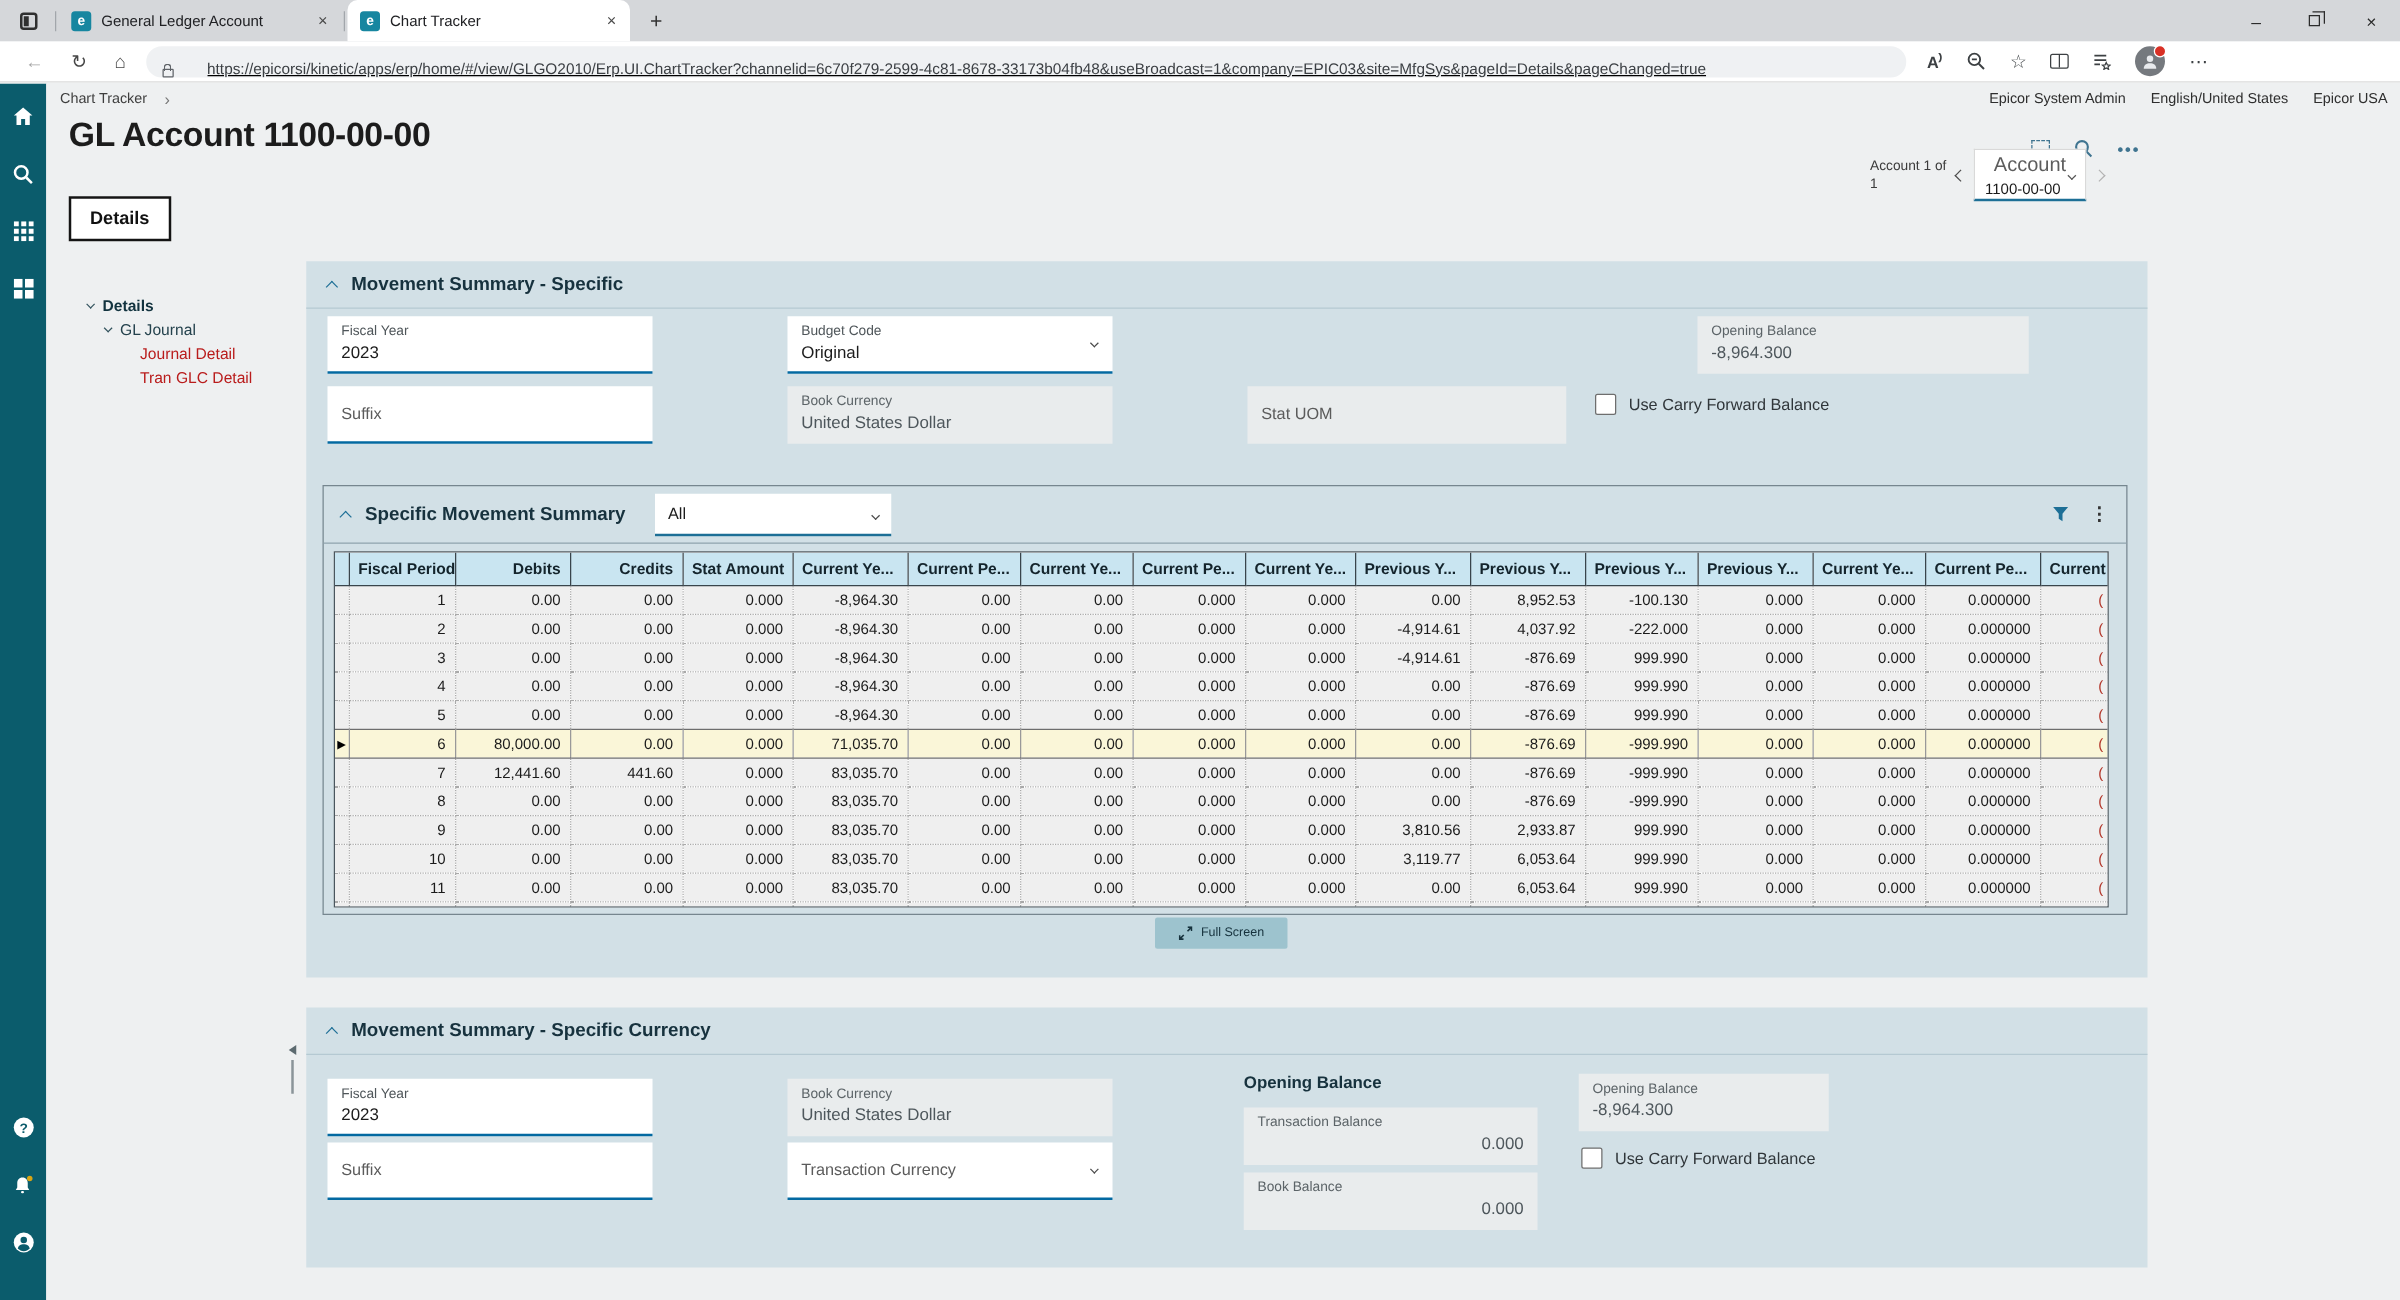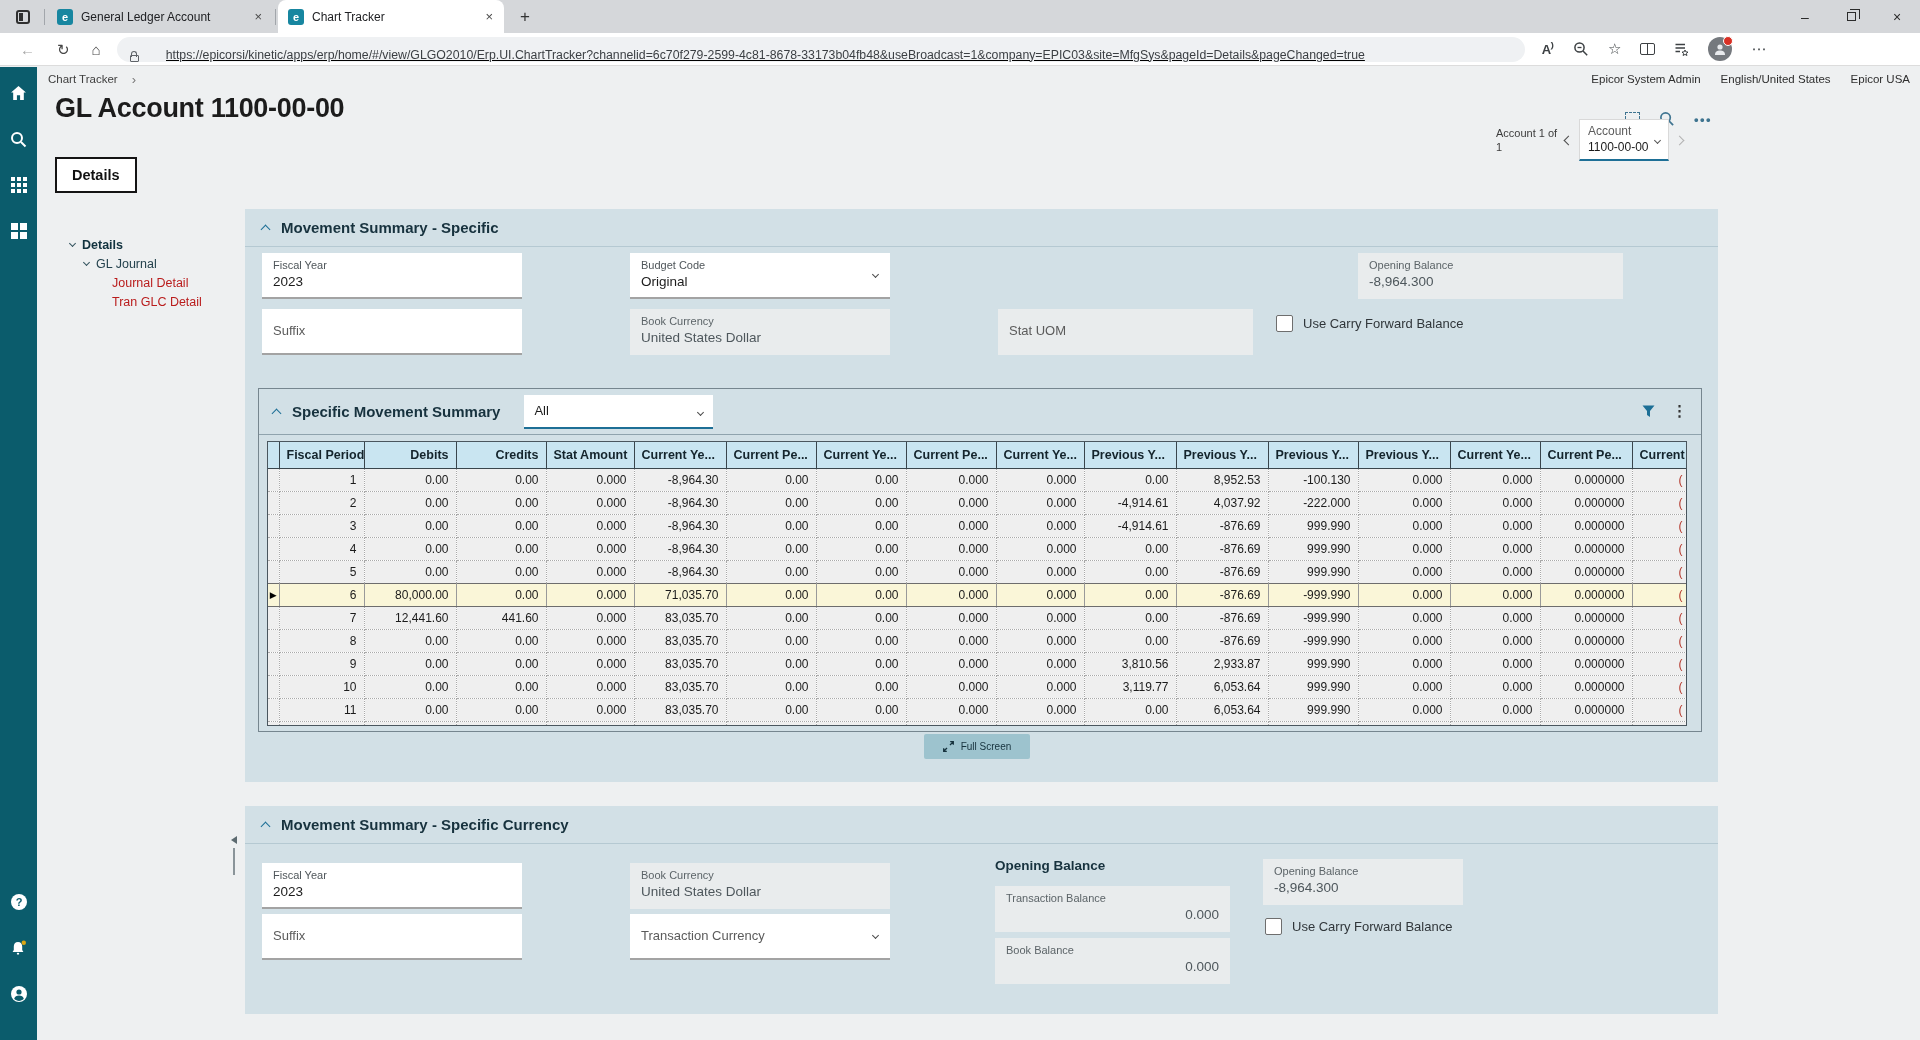--- a/index.html
+++ b/index.html
@@ -58,21 +58,21 @@
   .dashed-sq:before { content:''; position:absolute; left:-2px; bottom:-2px; width:6px; height:6px; background:#3f7490; }
   .t-dots { font-size:13px; font-weight:bold; letter-spacing:1.5px; }
 
   .details-tab { position:absolute; left:18px; top:90px; border:2px solid #141414; background:#fff; padding:8px 15px; font-size:14.5px; font-weight:bold; color:#111; }
 
   .account-nav { position:absolute; left:1459px; top:52px; display:flex; align-items:center; }
   .acct-count { font-size:11px; color:#3c3c3c; line-height:14px; width:62px; }
   .nav-chev { margin:0 7px; color:#4c4c4c; }
   .nav-chev.dis { color:#b2b2b2; }
   .acct-box { width:90px; height:42px; background:#fff; border:1px solid #d9d9d9; border-bottom:2px solid #1d6f96; padding:4px 8px; position:relative; }
-  .acct-lbl { font-size:12px; color:#5d5d5d; }
+  .acct-lbl { font-size:16px; color:#5d5d5d;text-align:center; }
   .acct-val { font-size:12px; color:#1a1a1a; margin-top:2px; }
   .acct-box .chev { position:absolute; right:8px; top:18px; color:#555; }
 
   
   .chev { display:inline-block; width:7px; height:7px; border-right:1.6px solid currentColor; border-bottom:1.6px solid currentColor; }
   .chev.down { transform:rotate(45deg); }
   .chev.up { transform:rotate(-135deg); }
   .chev.left { transform:rotate(135deg); }
   .chev.right { transform:rotate(-45deg); }
   .chev.sm { width:5px; height:5px; }
@@ -88,21 +88,21 @@
   
   .panel { position:absolute; left:208px; width:1473px; background:#d2e0e6; }
   .panel1 { top:142px; height:573px; }
   .panel2 { top:739px; height:208px; }
   .sec-header { height:38px; display:flex; align-items:center; gap:12px; padding:15px 17px; border-bottom:1px solid #b5c9d2; }
   .sec-header .chev { color:#1d6f96; margin-top:3px; }
   .sec-title { font-size:15px; font-weight:bold; color:#17323e; }
 
   
   .fld { position:absolute; width:260px; height:46px; background:#fff; padding:5px 11px; }
-  .fld.editable { border-bottom:2px solid #a3a3a3; }
+  .fld.editable { border-bottom:2px solid #0369a1; }
   .fld .lbl { font-size:11px; color:#4f565a; line-height:14px; }
   .fld .val { font-size:13.5px; color:#1c1c1c; line-height:19px; }
   .fld.disabled { background:#e9eced; }
   .fld.disabled .lbl { color:#5c6468; }
   .fld.disabled .val { color:#4e575c; }
   .fld .ph { font-size:13px; color:#5b5b5b; line-height:34px; }
   .fld-chev { position:absolute; right:12px; top:19px; color:#4a4a4a; }
   .val.right { text-align:right; }
   .chk { position:absolute; display:flex; align-items:center; gap:10px; }
   .checkbox { width:17px; height:17px; background:#fff; border:1px solid #6e6e6e; border-radius:2px; }

